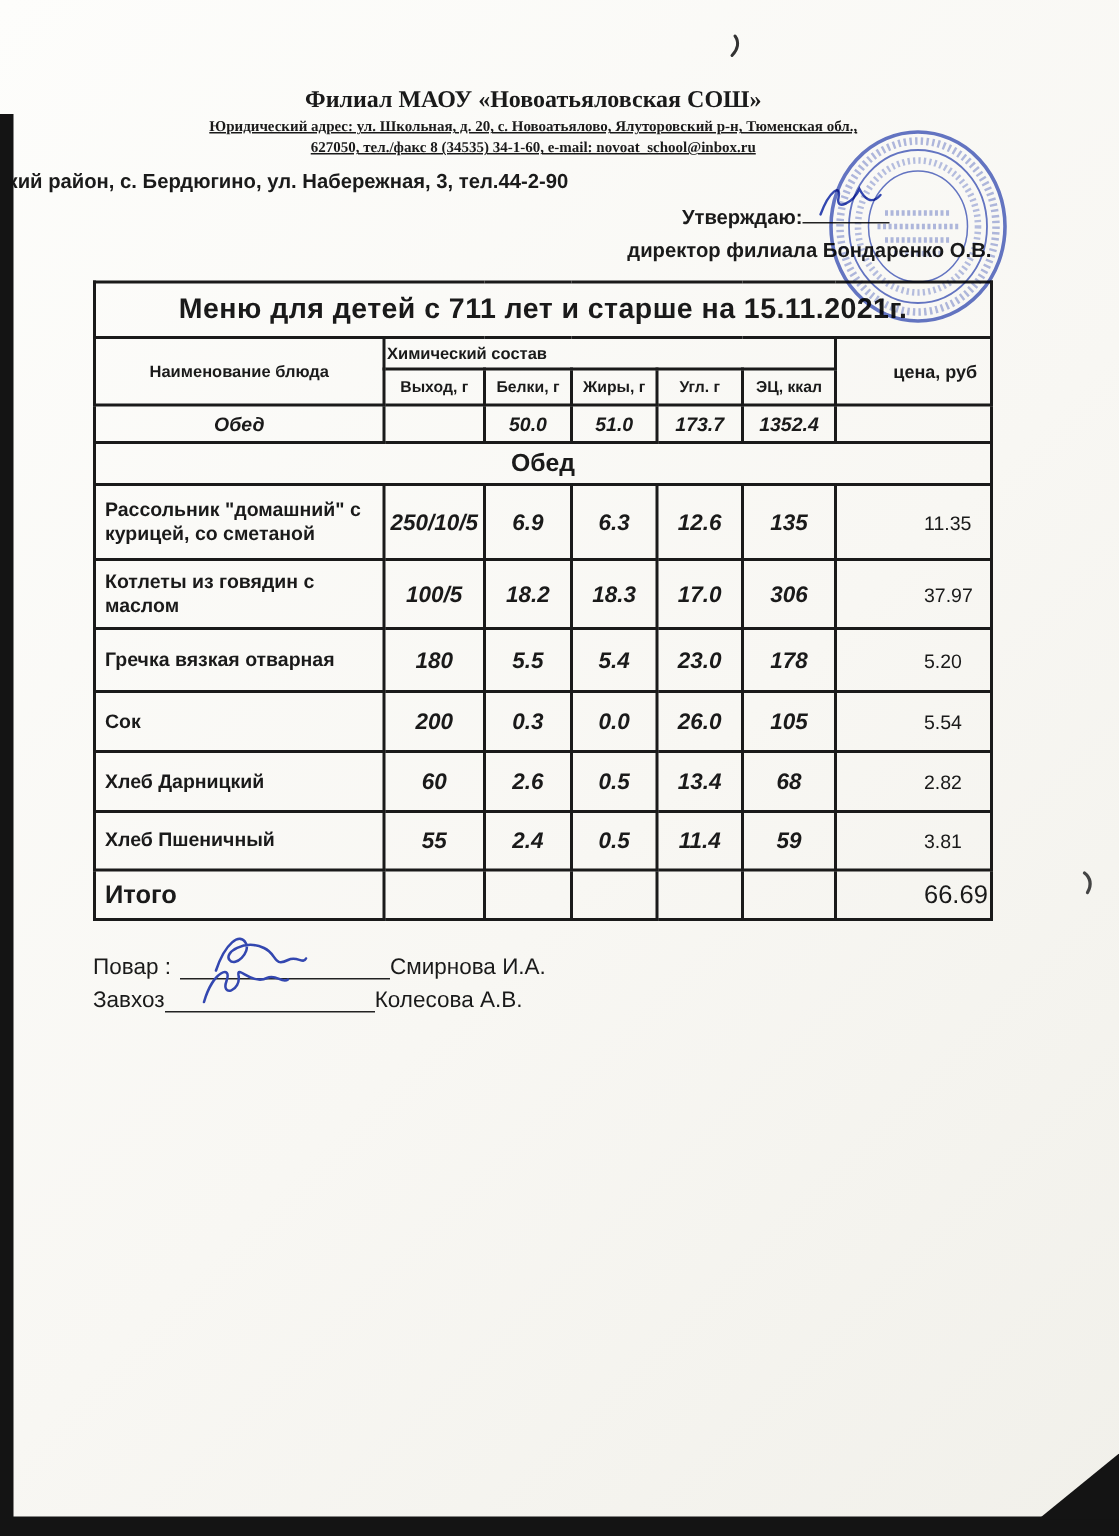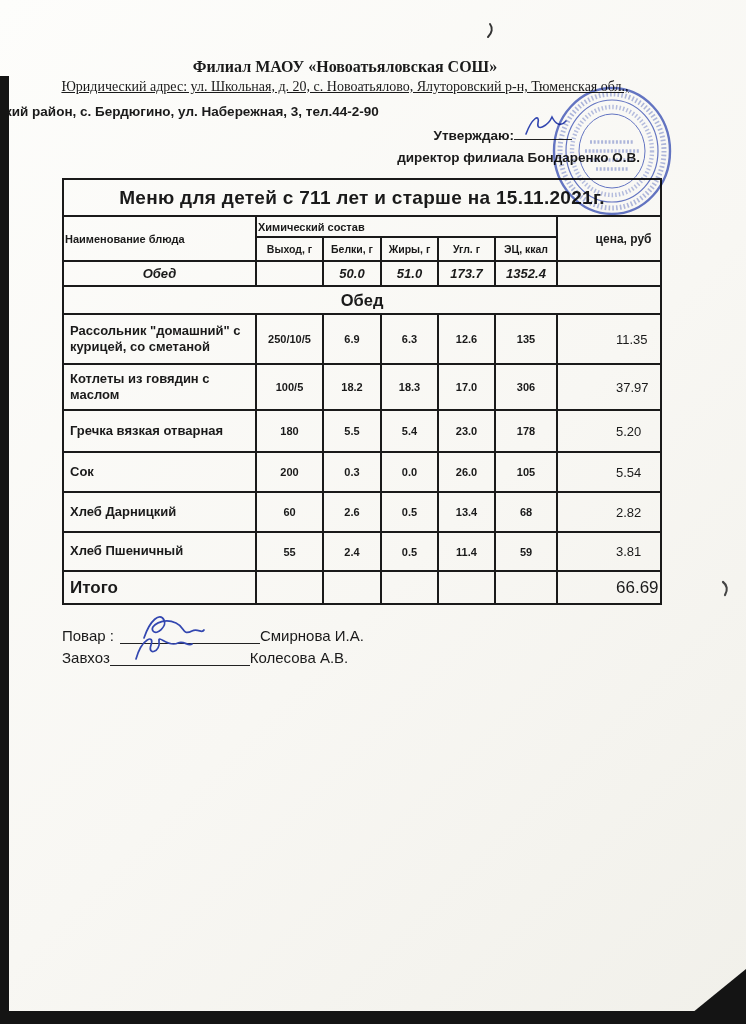--- a/index.html
+++ b/index.html
@@ -12,45 +12,45 @@
   .paper{
     position:absolute;left:0;top:0;width:746px;height:1024px;
     background:linear-gradient(135deg,#fdfdfb 0%,#f8f7f3 55%,#f1f0ea 100%);
   }
   
   .edge-left{position:absolute;left:0;top:76px;width:9px;height:948px;background:#141414;}
   .edge-bottom{position:absolute;left:0;bottom:0;width:746px;height:13px;background:#141414;}
   .tear{position:absolute;right:0;bottom:11px;width:54px;height:44px;background:#141414;
         clip-path:polygon(100% 0,100% 100%,0 100%);}
   
-  .header{padding-top:58px;text-align:center;padding-right:56px;}
+  .header{padding-top:58px;text-align:center;padding-right:35px;}
   .org1,.org2{font-family:"Liberation Serif","DejaVu Serif",serif;font-size:16px;font-weight:bold;}
   .org2{text-decoration:underline;margin-top:3px;}
-  .addr{font-family:"Liberation Serif","DejaVu Serif",serif;font-size:14px;margin-top:3px;text-decoration:underline;}
+  .addr{font-family:"Liberation Serif","DejaVu Serif",serif;font-size:10px;margin-top:3px;text-decoration:underline;font-weight:bold;}
   .branch{margin-top:9px;font-size:13.5px;font-weight:bold;text-align:left;padding-left:5px;
           display:flex;gap:34px;white-space:nowrap;padding-right:0;}
   .branch-email{text-decoration:underline;}
   .approve-row{margin-top:7px;text-align:right;padding-right:118px;font-weight:bold;font-size:13.5px;position:relative;}
   .approve-line{display:inline-block;width:58px;height:13px;border-bottom:1.4px solid #222;position:relative;}
   .approve-pen{position:absolute;left:8px;top:-16px;}
   .director-row{margin-top:7px;text-align:right;padding-right:50px;font-weight:bold;font-size:13.5px;}
   
   .stamp{position:absolute;left:549px;top:82px;mix-blend-mode:multiply;opacity:.85;}
   
   table.menu{border-collapse:collapse;table-layout:fixed;width:598px;margin:13px 0 0 62px;}
   .menu td{border:2px solid #1a1a1a;vertical-align:middle;overflow:hidden;}
   .title-cell{font-size:19px;font-weight:bold;text-align:center;height:33px;letter-spacing:.3px;}
-  .h-dish{font-size:11px;font-weight:bold;text-align:left;}
+  .h-dish{font-size:11px;font-weight:bold;text-align:center;}
   .h-chem{font-size:11px;font-weight:bold;height:17px;}
   .h-sub{font-size:10.5px;font-weight:bold;text-align:center;height:20px;}
   .h-price{font-size:12px;font-weight:bold;text-align:center;padding-left:30px;}
   .totals td{font-size:13px;font-weight:bold;font-style:italic;height:21px;text-align:center;}
   .section-cell{font-size:16.5px;font-weight:bold;text-align:center;height:24px;}
   .d-dish{font-size:13px;font-weight:bold;text-align:left;padding:2px 4px 2px 6px;line-height:1.25;}
-  .d-num{font-size:11px;font-weight:bold;text-align:center;}
+  .d-num{font-size:15px;font-weight:bold;text-align:center;font-style:italic;}
   .d-price{font-size:13px;text-align:left;padding-left:58px;}
   .r1 td{height:44px;} .r2 td{height:40px;} .r3 td{height:36px;}
   .r4 td{height:34px;} .r5 td{height:34px;} .r6 td{height:33px;}
   .itogo td{height:29px;margin-left:37px;}
   .itogo-label{font-size:17px;font-weight:bold;padding-left:6px;}
   .itogo-price{font-size:17px;text-align:left;padding-left:58px;}
   
   .sigs{margin:22px 0 0 62px;font-size:15px;}
   .sig-row{display:flex;align-items:flex-end;margin-top:5px;position:relative;text-align:right;}
   .sig-line{display:inline-block;width:140px;height:15px;border-bottom:1.3px solid #222;position:relative;}
@@ -59,20 +59,21 @@
   .pen-mark{position:absolute;}
 </style>
 </head>
 <body>
 
 <div class="paper">
 
   <div class="header">
     <div class="org1">Филиал МАОУ «Новоатьяловская СОШ»</div>
     <div class="addr">Юридический адрес: ул. Школьная, д. 20, с. Новоатьялово, Ялуторовский р-н, Тюменская обл.,</div>
+    <div class="addr">627050, тел./факс 8 (34535) 34-1-60,  e-mail: novoat_school@inbox.ru</div>
     <div class="branch">
       <span>кий район,  с. Бердюгино,   ул. Набережная, 3,  тел.44-2-90</span>
     </div>
     <div class="approve-row">
       <span>Утверждаю:</span><span class="approve-line"><svg class="approve-pen" width="46" height="30" viewBox="0 0 46 30">
             <g fill="none" stroke-width="1.6" stroke-linecap="round" stroke="#3347b0">
               <path d="M4,24 C10,8 18,3 16,13 C14,22 26,16 30,7 C33,13 38,18 44,11"></path>
             </g>
           </svg></span>
     </div>

